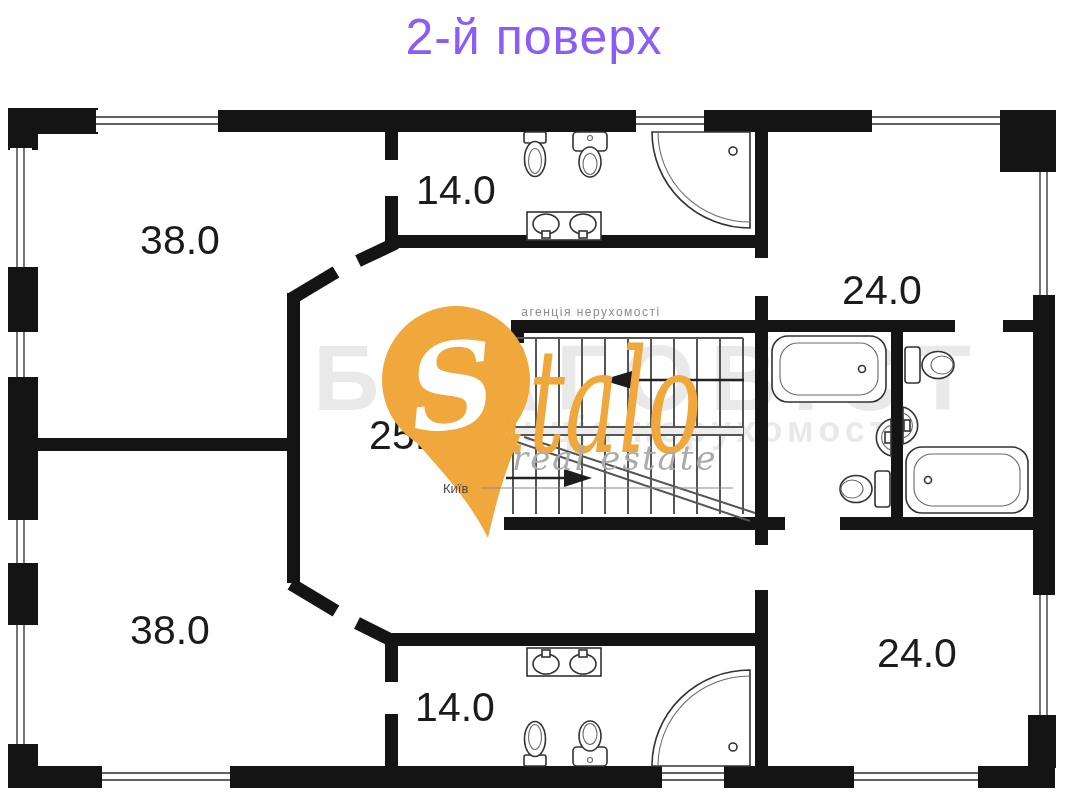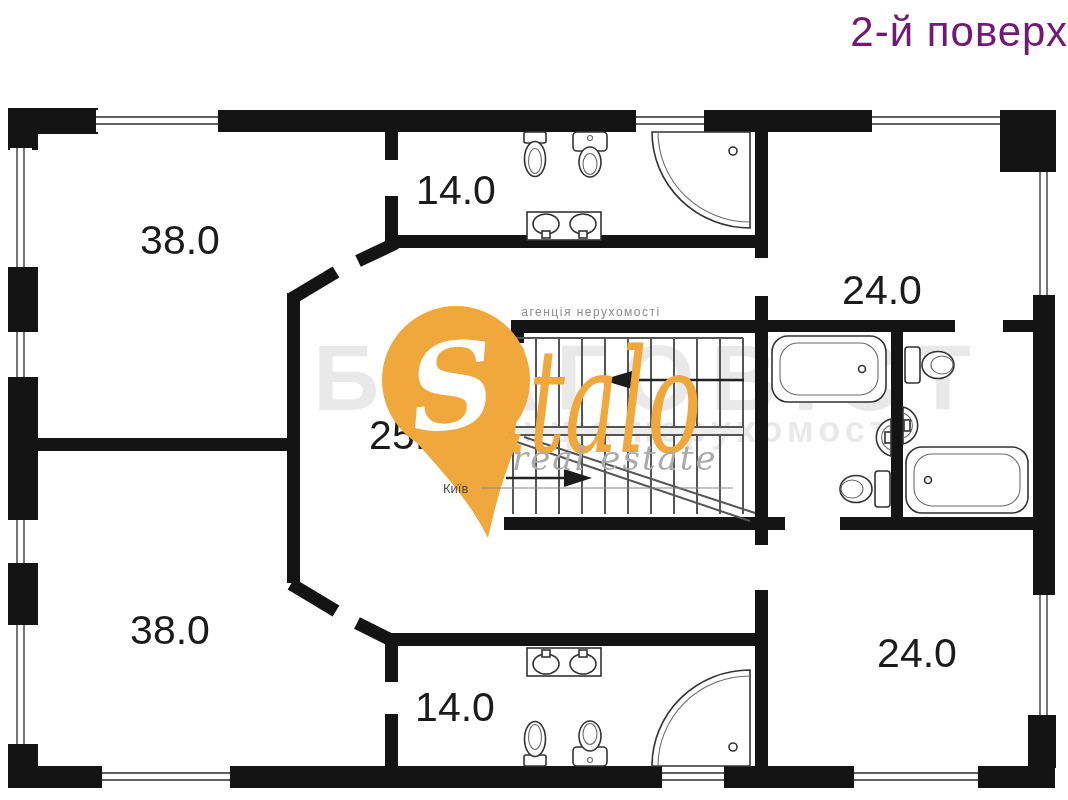--- a/index.html
+++ b/index.html
@@ -1,19 +1,19 @@
 <!DOCTYPE html>
 <html><head>
 <meta charset="utf-8">
 <style>
   html,body{margin:0;padding:0;background:#fff;}
   .page{position:relative;width:1068px;height:800px;background:#fff;overflow:hidden;
         font-family:"Liberation Sans", sans-serif;}
-  .page-title{position:absolute;top:8px;left:0;width:100%;text-align:right;
-        font-size:42px;color:#701a75;letter-spacing:1px;}
+  .page-title{position:absolute;top:8px;left:0;width:100%;text-align:center;
+        font-size:50px;color:#8b5cf6;letter-spacing:1px;}
   svg{position:absolute;left:0;top:0;}
   svg text{font-family:"Liberation Sans", sans-serif;}
   .area-label{font-size:41px;fill:#1b1b1b;}
   .wall{fill:#141414;}
   .fixture{stroke:#333;stroke-width:1.6;fill:#fff;}
   .fixture-inner{stroke:#6b6b6b;stroke-width:1.1;fill:none;}
   .stair-line{stroke:#555;stroke-width:2;}
   .win-line{stroke:#2c2c2c;stroke-width:1.3;}
   .ghost{fill:#555;opacity:0.12;font-weight:bold;}
   .serif-it{font-family:"DejaVu Serif", serif;font-style:italic;}

